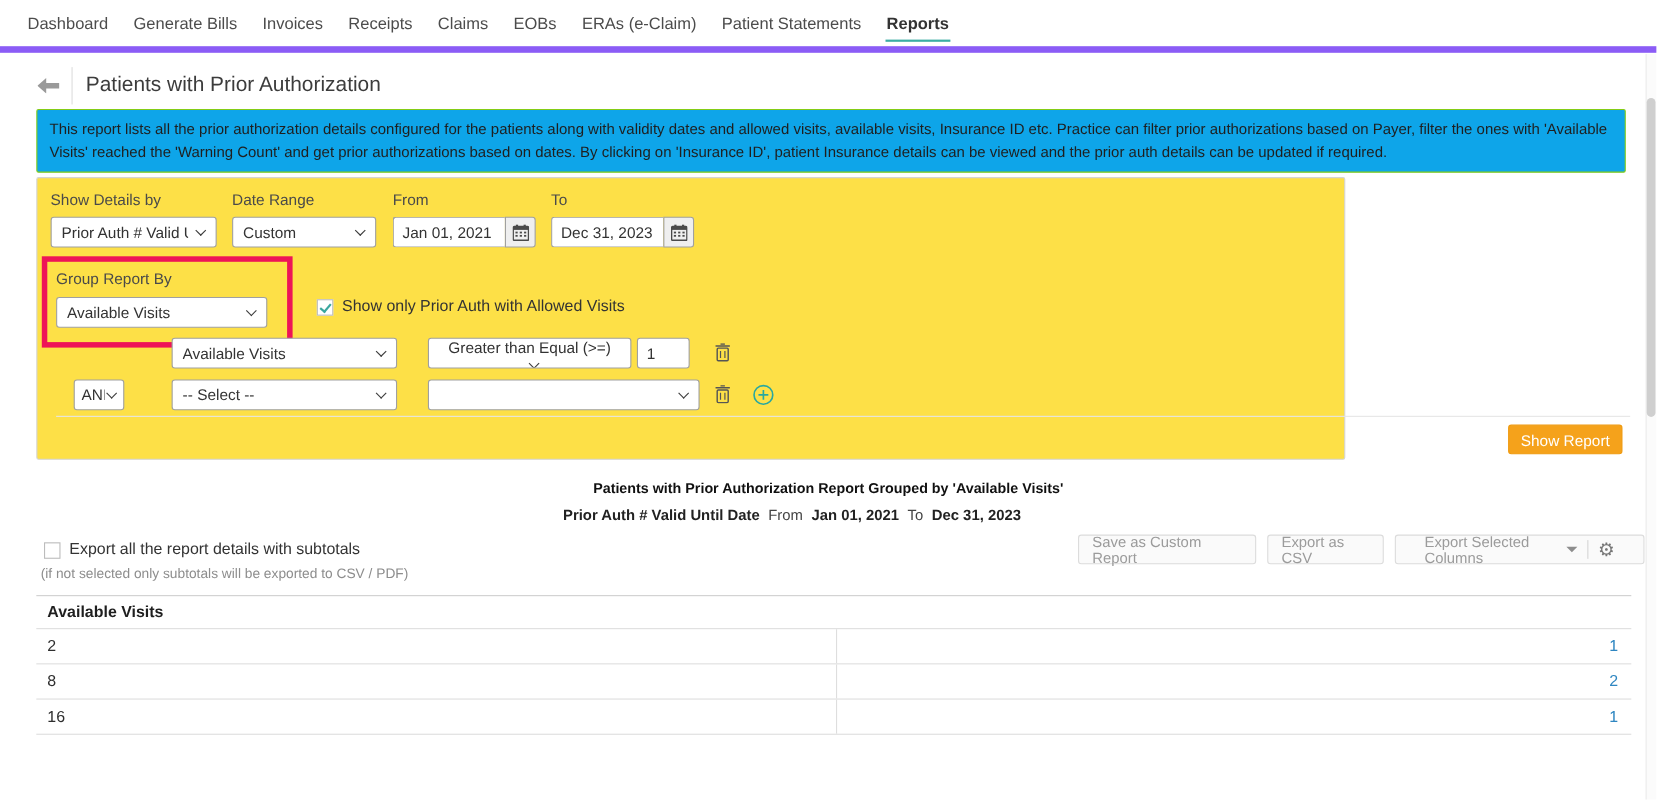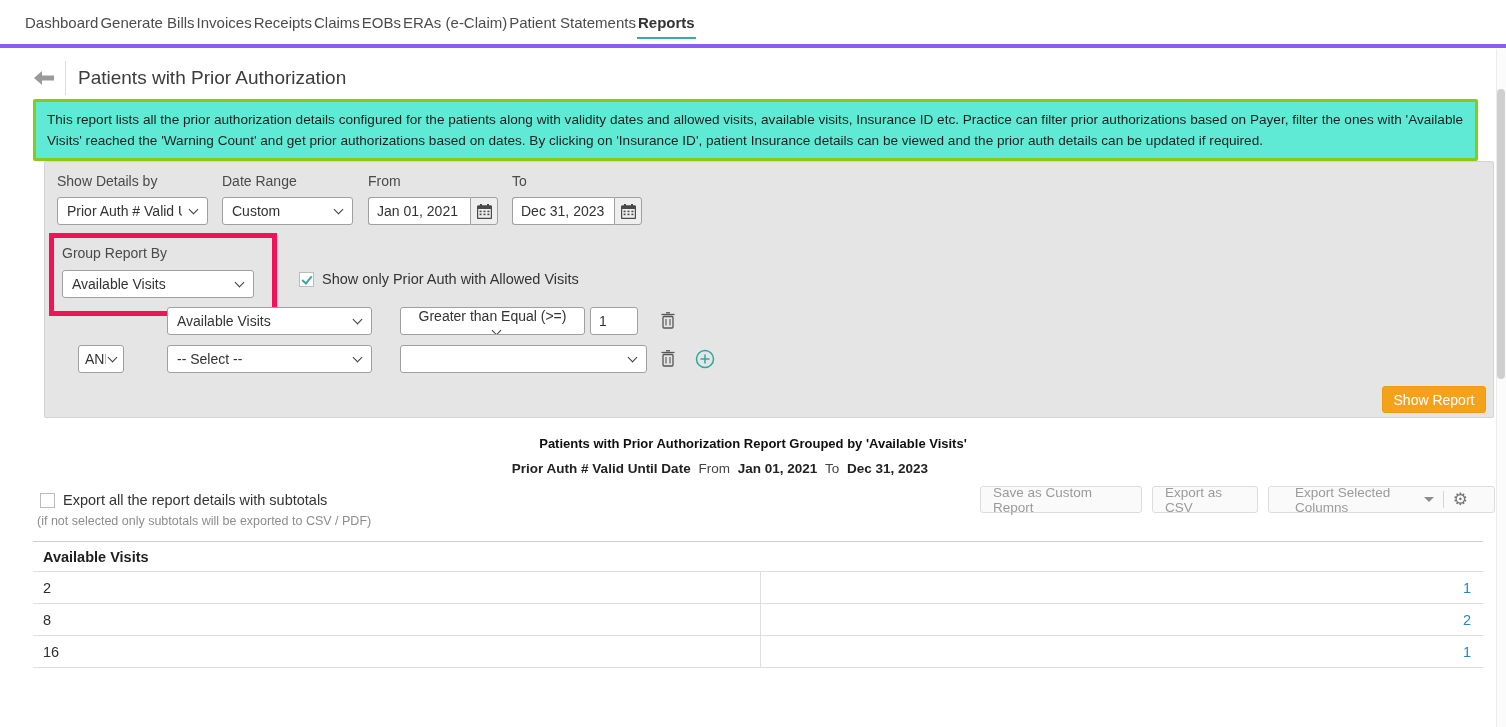--- a/index.html
+++ b/index.html
@@ -2,41 +2,41 @@
 <html><head>
 <meta charset="utf-8">
 <style>
   * { margin:0; padding:0; box-sizing:border-box; }
   html,body { width:1506px; height:727px; background:#fff; overflow:hidden;
     font-family:"Liberation Sans","DejaVu Sans",sans-serif; }
   .page { position:relative; width:1506px; height:727px; background:#fff; }
 
   
   .topnav { position:absolute; left:0; top:0; width:1506px; height:48px;
-    display:flex; align-items:center; padding-left:24px;
-    border-bottom:4px solid #8b5cf6; background:#fff; }
+    display:flex; align-items:center; gap:21px; padding-left:24px;
+    border-bottom:6px solid #8b5cf6; background:#fff; }
   .nav-item { font-size:15px; color:#4c4c4c; cursor:pointer; position:relative; padding:6px 1px; }
   .nav-item.active { color:#333; font-weight:bold; }
   .nav-item.active::after { content:""; position:absolute; left:0; right:0; bottom:-2px;
     height:2px; background:#3aaca4; }
 
   
   .page-header { position:absolute; left:33px; top:60px; height:36px; display:flex; align-items:center; }
   .back-btn { width:22px; height:22px; display:flex; align-items:center; justify-content:center; cursor:pointer; }
   .hdr-divider { width:1px; height:34px; background:#ddd; margin:0 12px 0 10px; }
   .page-title { font-size:19px; color:#3c3c3c; }
 
   
   .desc-box { position:absolute; left:33px; top:99px; width:1445px;
-    border:3px solid #84cc16; border-radius:2px; padding:7px 11px;
-    font-size:13.6px; line-height:1.55; color:#1f1f1f; background:#5eead4; }
-
-  
-  .filter-panel { position:absolute; left:44px; top:161px; width:1450px; height:257px;
-    border:1px solid #d4d4d4; border-radius:2px; background:#e5e5e5; }
+    border:1px solid #84cc16; border-radius:2px; padding:7px 11px;
+    font-size:13.6px; line-height:1.55; color:#1f1f1f; background:#0ea5e9; }
+
+  
+  .filter-panel { position:absolute; left:33px; top:161px; width:1190px; height:257px;
+    border:1px solid #d4d4d4; border-radius:2px; background:#fde047; }
   .f-label { font-size:14px; color:#4a4a4a; }
   .fgroup { position:absolute; top:11px; }
   .fgroup .f-label { display:block; margin-bottom:8px; }
   .sel { height:28px; border:1px solid #a0a0a0; border-radius:3px; background:#fff;
     display:flex; align-items:center; justify-content:space-between; padding:0 9px;
     font-size:14px; color:#333; cursor:pointer; overflow:hidden; white-space:nowrap; }
   .sel .sel-txt { overflow:hidden; white-space:nowrap; flex:0 1 auto; }
   .chev { flex:0 0 auto; width:7px; height:7px; border-right:1.8px solid #3c3c3c;
     border-bottom:1.8px solid #3c3c3c; transform:rotate(45deg); margin:-3px 1px 0 8px; }
   .datewrap { display:flex; }

